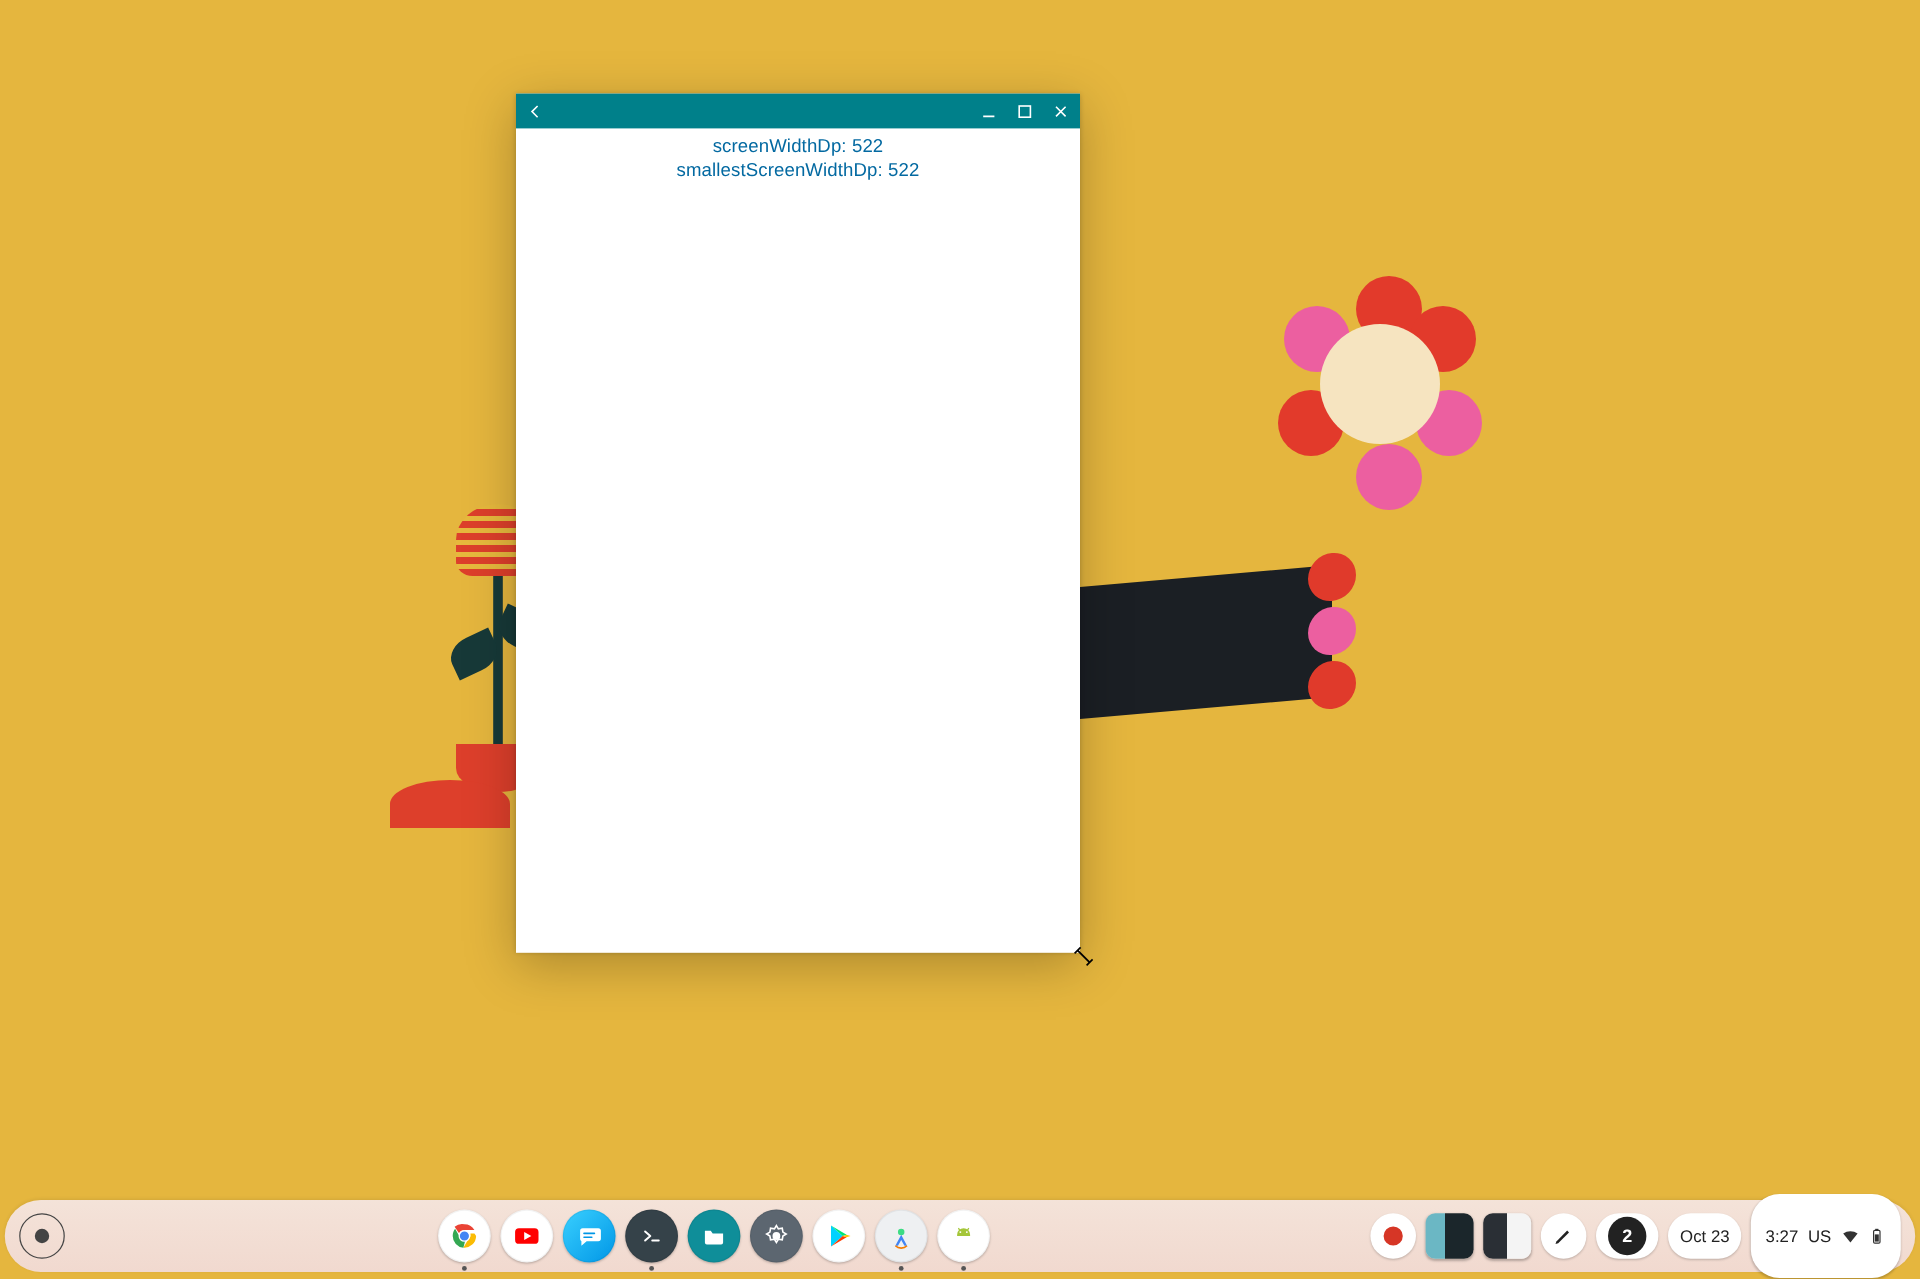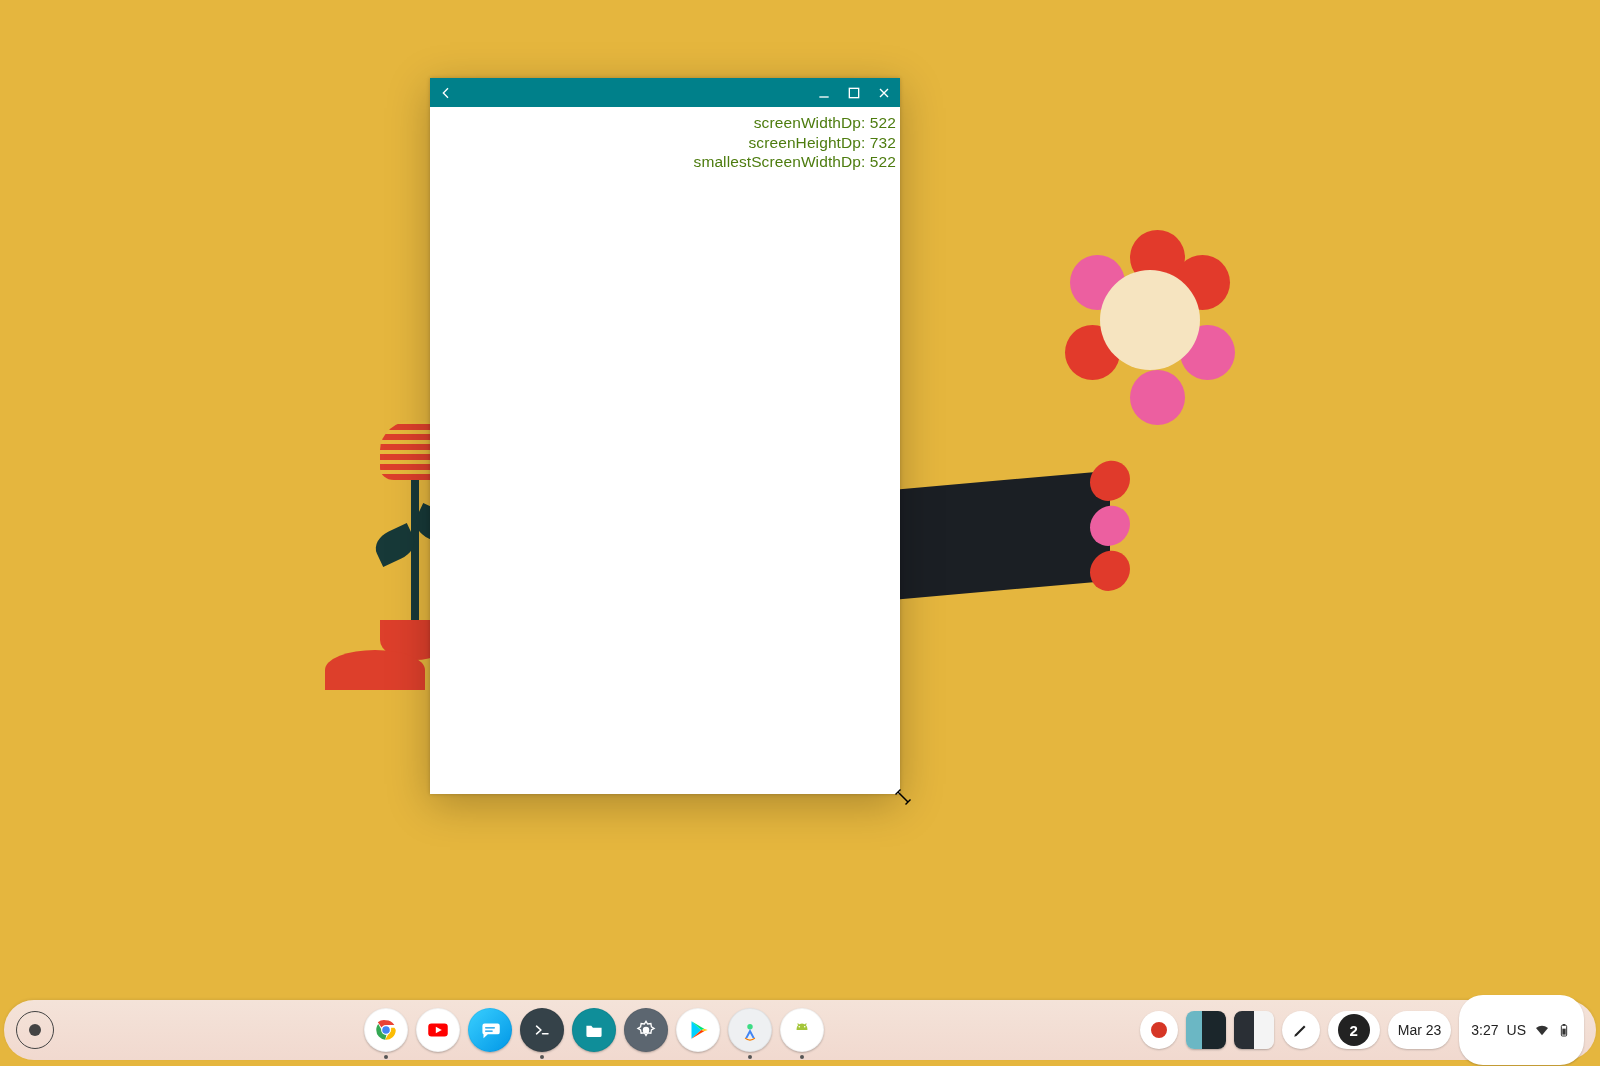--- a/index.html
+++ b/index.html
@@ -98,24 +98,24 @@
   }
   .title-bar .left,.title-bar .right{display:flex;align-items:center;gap:10px}
   .win-btn{
     width:20px;height:20px;display:flex;align-items:center;justify-content:center;
     cursor:pointer;
   }
   .win-btn svg{width:16px;height:16px;stroke:#fff;fill:none;stroke-width:2;}
   .content{
     flex:1;
     padding:6px 4px;
-    text-align:right;
+    text-align:center;
     font-size:15.5px;
     line-height:19.5px;
-    color:#4d7c0f;
+    color:#0369a1;
     letter-spacing:.1px;
   }
   .content div{white-space:nowrap;}
 
   
   .resize-cursor{
     position:absolute;
     left:895px;
     top:789px;
     width:16px;height:16px;
@@ -252,21 +252,20 @@
       <div class="win-btn">
         <svg viewBox="0 0 24 24">
             <path d="M6 6l12 12M18 6l-12 12"></path>
           </svg>
       </div>
     </div>
   </div>
 
   <div class="content">
     <div>screenWidthDp: 522</div>
-    <div>screenHeightDp: 732</div>
     <div>smallestScreenWidthDp: 522</div>
   </div>
 </div>
 
 <div class="resize-cursor">
   <svg viewBox="0 0 16 16">
     <path d="M1 6 L6 1 L5 0 L0 5 Z" fill="#000"></path>
     <path d="M10 15 L15 10 L16 11 L11 16 Z" fill="#000"></path>
     <path d="M3 3 L13 13" stroke="#000" stroke-width="1.5"></path>
   </svg>
@@ -360,21 +359,21 @@
     <div class="task-thumb" style="background:linear-gradient(90deg,#2a2f35 50%,#f4f4f4 50%)"></div>
     <div class="pen-btn">
       <svg viewBox="0 0 24 24">
           <path d="M3 21l3-1 12-12-2-2L4 18z"></path>
         </svg>
     </div>
     <div class="pill small">
       <div class="badge-circle">2</div>
     </div>
     <div class="pill small">
-      <span>Mar 23</span>
+      <span>Oct 23</span>
     </div>
     <div class="pill">
       <span>3:27</span>
       <span>US</span>
       <span class="status-icons">
         <svg viewBox="0 0 24 24">
             <path d="M12 20l9-11a15 15 0 0 0-18 0z"></path>
           </svg>
         <svg viewBox="0 0 24 24">
             <rect x="8" y="5" width="8" height="16" rx="1.5" fill="none" stroke="#333" stroke-width="1.5"></rect>

